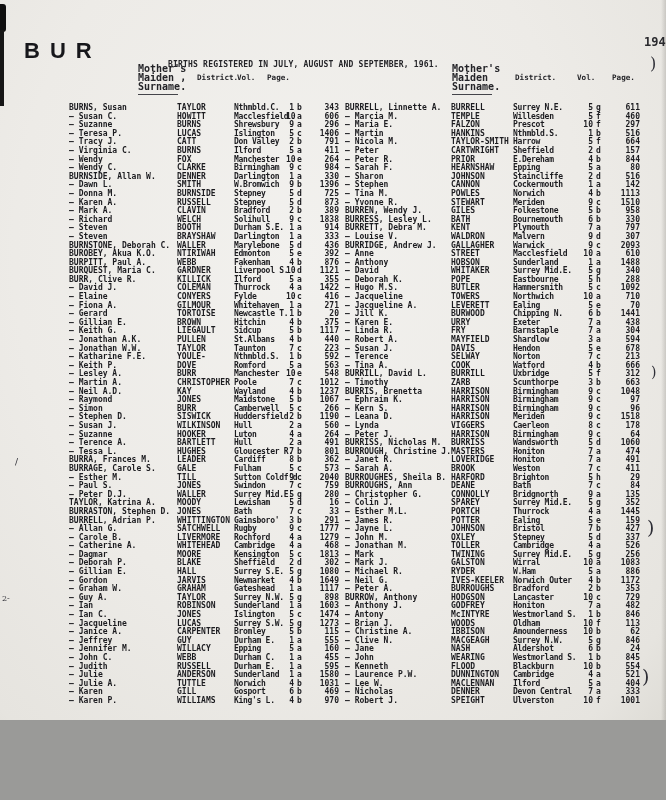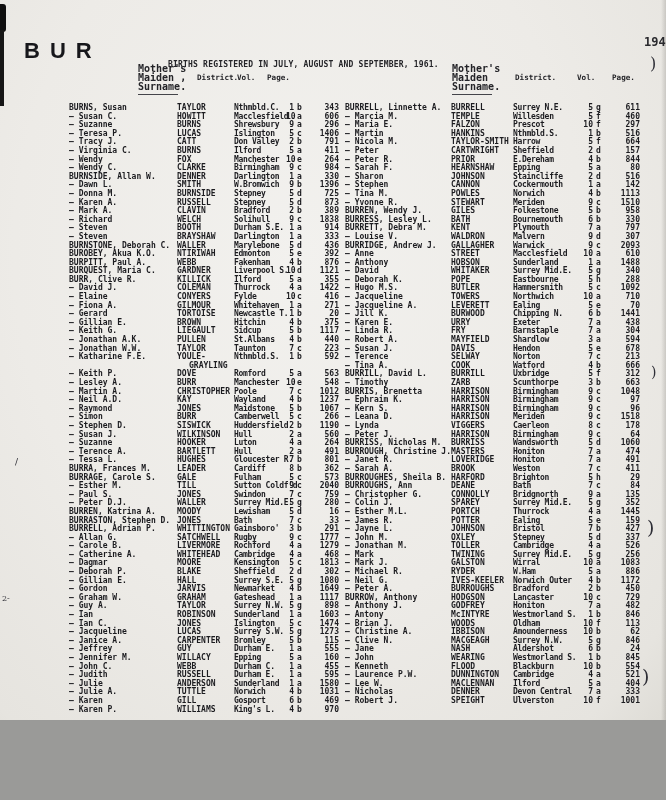--- a/index.html
+++ b/index.html
@@ -323,24 +323,20 @@
         <span class="c-page">223</span>
       </div>
       <div class="row">
         <span class="c-name">— Katharine F.E.</span>
         <span class="c-maiden">YOULE-</span>
         <span class="c-dist">Nthmbld.S.</span>
         <span class="c-voln">1</span>
         <span class="c-voll">b</span>
         <span class="c-page">592</span>
       </div>
-      <div class="row cont">
-        <span class="c-name"></span>
-        <span class="c-maiden">GRAYLING</span>
-      </div>
       <div class="row">
         <span class="c-name">— Keith P.</span>
         <span class="c-maiden">DOVE</span>
         <span class="c-dist">Romford</span>
         <span class="c-voln">5</span>
         <span class="c-voll">a</span>
         <span class="c-page">563</span>
       </div>
       <div class="row">
         <span class="c-name">— Lesley A.</span>
@@ -456,21 +452,21 @@
       </div>
       <div class="row">
         <span class="c-name">— Peter D.J.</span>
         <span class="c-maiden">WALLER</span>
         <span class="c-dist">Surrey Mid.E.</span>
         <span class="c-voln">5</span>
         <span class="c-voll">g</span>
         <span class="c-page">280</span>
       </div>
       <div class="row">
-        <span class="c-name">BURREN, Katrina A.</span>
+        <span class="c-name">TAYLOR, Katrina A.</span>
         <span class="c-maiden">MOODY</span>
         <span class="c-dist">Lewisham</span>
         <span class="c-voln">5</span>
         <span class="c-voll">d</span>
         <span class="c-page">16</span>
       </div>
       <div class="row">
         <span class="c-name">BURRASTON, Stephen D.</span>
         <span class="c-maiden">JONES</span>
         <span class="c-dist">Bath</span>
@@ -1103,21 +1099,21 @@
         <span class="c-voln">4</span>
         <span class="c-voll">b</span>
         <span class="c-page">1172</span>
       </div>
       <div class="row">
         <span class="c-name">— Peter A.</span>
         <span class="c-maiden">BURROUGHS</span>
         <span class="c-dist">Bradford</span>
         <span class="c-voln">2</span>
         <span class="c-voll">b</span>
-        <span class="c-page">450</span>
+        <span class="c-page">353</span>
       </div>
       <div class="row">
         <span class="c-name">BURROW, Anthony</span>
         <span class="c-maiden">HODGSON</span>
         <span class="c-dist">Lancaster</span>
         <span class="c-voln">10</span>
         <span class="c-voll">c</span>
         <span class="c-page">729</span>
       </div>
       <div class="row">

